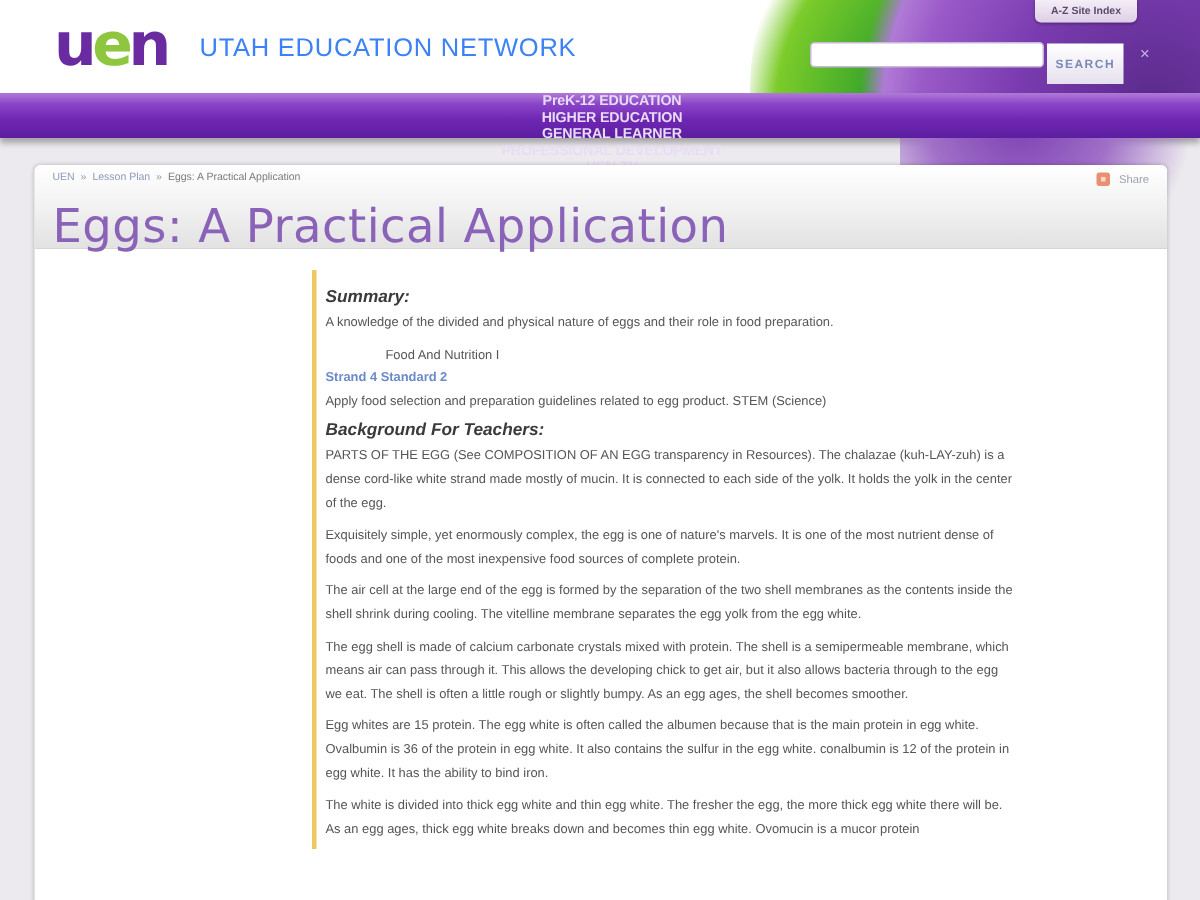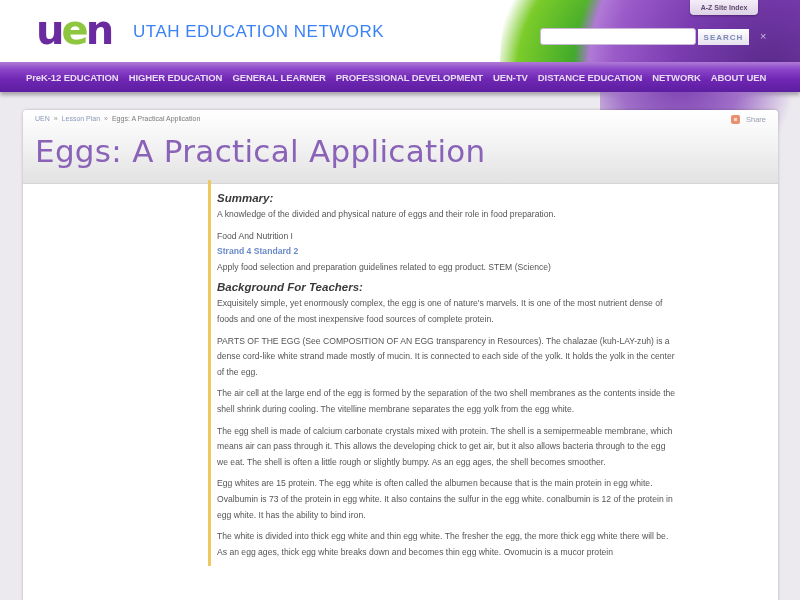--- a/index.html
+++ b/index.html
@@ -41,53 +41,53 @@
       position: absolute; left: 690px; top: 0px; width: 68px; height: 15px;
       background: linear-gradient(#f4eef8, #ddd0e6); border-radius: 0 0 4px 4px;
       font-size: 7px; font-weight: bold; color: #5a4a6a; text-align: center; line-height: 15px;
       box-shadow: 0 1px 2px rgba(0,0,0,0.3);
     }
     .search-input {
       position: absolute; left: 540px; top: 28px; width: 156px; height: 17px;
       background: #fff; border: 1px solid #c8b8d8; border-radius: 3px;
     }
     .search-button {
-      position: absolute; left: 698px; top: 29px; width: 51px; height: 16px;
+      position: absolute; left: 698px; top: 29px; width: 51px; height: 27px;
       background: linear-gradient(#ffffff, #e6e0ee); border: none;
       font-size: 8px; font-weight: bold; letter-spacing: 1px; color: #7a8ab8;
       text-align: center; line-height: 15px; font-family: "Liberation Sans", sans-serif;
     }
     .search-clear {
       position: absolute; left: 760px; top: 29px; font-size: 11px; color: #c8b8e0; line-height: 15px;
     }
     
     .nav {
       position: absolute; left: 0; top: 62px; width: 800px; height: 30px;
       background: linear-gradient(#b07ad8 0%, #8a44c8 25%, #6e26b2 60%, #5c1ea0 100%);
       box-shadow: 0 3px 4px rgba(0,0,0,0.3);
-      display: flex; align-items: center; padding-left: 26px;
+      display: flex; align-items: center; padding-left: 26px; flex-direction: column;
     }
     .nav-item {
       font-size: 9.5px; font-weight: bold; color: #e8dcf4; margin-right: 10px;
       letter-spacing: -0.1px; white-space: nowrap; cursor: pointer;
     }
     
     .bg-right {
       position: absolute; left: 600px; top: 92px; width: 200px; height: 80px;
       background: radial-gradient(circle at 40% -20%, #7a3cb0 0%, #a070c8 40%, rgba(236,234,238,0) 75%);
     }
     
     .card {
       position: absolute; left: 23px; top: 110px; width: 755px; height: 500px;
       background: #ffffff; border-radius: 4px;
       box-shadow: 0 0 3px rgba(0,0,0,0.25);
       overflow: hidden;
     }
     .card-head {
-      height: 74px;
+      height: 56px;
       background: linear-gradient(#ffffff 0%, #f2f2f2 50%, #e2e2e2 100%);
       border-bottom: 1px solid #d6d6d6;
       position: relative;
     }
     .breadcrumb {
       position: absolute; left: 12px; top: 5px; font-size: 7px; color: #8a9ab8;
     }
     .breadcrumb span { margin-right: 2px; }
     .breadcrumb .sep { color: #9a9a9a; }
     .breadcrumb .current { color: #7a7a7a; }
@@ -110,21 +110,21 @@
       position: absolute; left: 185px; top: 70px; width: 470px;
       border-left: 3px solid #f0c860;
       padding-left: 6px; padding-top: 10px;
     }
     .section-title {
       font-size: 11.5px; font-weight: bold; color: #3a3a3a; margin-bottom: 3px; margin-top: 2px; font-style: italic;
     }
     .para {
       font-size: 8.6px; line-height: 15.6px; color: #555; margin-bottom: 6px;
     }
-    .para.tight { margin-bottom: 0; }
+    .para.tight { margin-bottom: 0; margin-left: 40px; }
     .link {
       font-size: 8.6px; line-height: 15.6px; color: #6a8ac8; font-weight: bold; cursor: pointer;
     }
   </style>
 </head>
 <body>
 
 <div class="header">
   <div class="swoosh"></div>
   <div class="swoosh2"></div>
@@ -171,20 +171,20 @@
 
   <div class="content">
     <div class="section-title">Summary:</div>
     <div class="para">A knowledge of the divided and physical nature of eggs and their role in food preparation.</div>
 
     <div class="para tight">Food And Nutrition I</div>
     <div class="link">Strand 4 Standard 2</div>
     <div class="para">Apply food selection and preparation guidelines related to egg product. STEM (Science)</div>
 
     <div class="section-title">Background For Teachers:</div>
+    <div class="para">PARTS OF THE EGG (See COMPOSITION OF AN EGG transparency in Resources). The chalazae (kuh-LAY-zuh) is a dense cord-like white strand made mostly of mucin. It is connected to each side of the yolk. It holds the yolk in the center of the egg.</div>
     <div class="para">Exquisitely simple, yet enormously complex, the egg is one of nature's marvels. It is one of the most nutrient dense of foods and one of the most inexpensive food sources of complete protein.</div>
-    <div class="para">PARTS OF THE EGG (See COMPOSITION OF AN EGG transparency in Resources). The chalazae (kuh-LAY-zuh) is a dense cord-like white strand made mostly of mucin. It is connected to each side of the yolk. It holds the yolk in the center of the egg.</div>
     <div class="para">The air cell at the large end of the egg is formed by the separation of the two shell membranes as the contents inside the shell shrink during cooling. The vitelline membrane separates the egg yolk from the egg white.</div>
     <div class="para">The egg shell is made of calcium carbonate crystals mixed with protein. The shell is a semipermeable membrane, which means air can pass through it. This allows the developing chick to get air, but it also allows bacteria through to the egg we eat. The shell is often a little rough or slightly bumpy. As an egg ages, the shell becomes smoother.</div>
-    <div class="para">Egg whites are 15 protein. The egg white is often called the albumen because that is the main protein in egg white. Ovalbumin is 73 of the protein in egg white. It also contains the sulfur in the egg white. conalbumin is 12 of the protein in egg white. It has the ability to bind iron.</div>
+    <div class="para">Egg whites are 15 protein. The egg white is often called the albumen because that is the main protein in egg white. Ovalbumin is 36 of the protein in egg white. It also contains the sulfur in the egg white. conalbumin is 12 of the protein in egg white. It has the ability to bind iron.</div>
     <div class="para">The white is divided into thick egg white and thin egg white. The fresher the egg, the more thick egg white there will be. As an egg ages, thick egg white breaks down and becomes thin egg white. Ovomucin is a mucor protein</div>
   </div>
 </div>
 
 </body></html>

